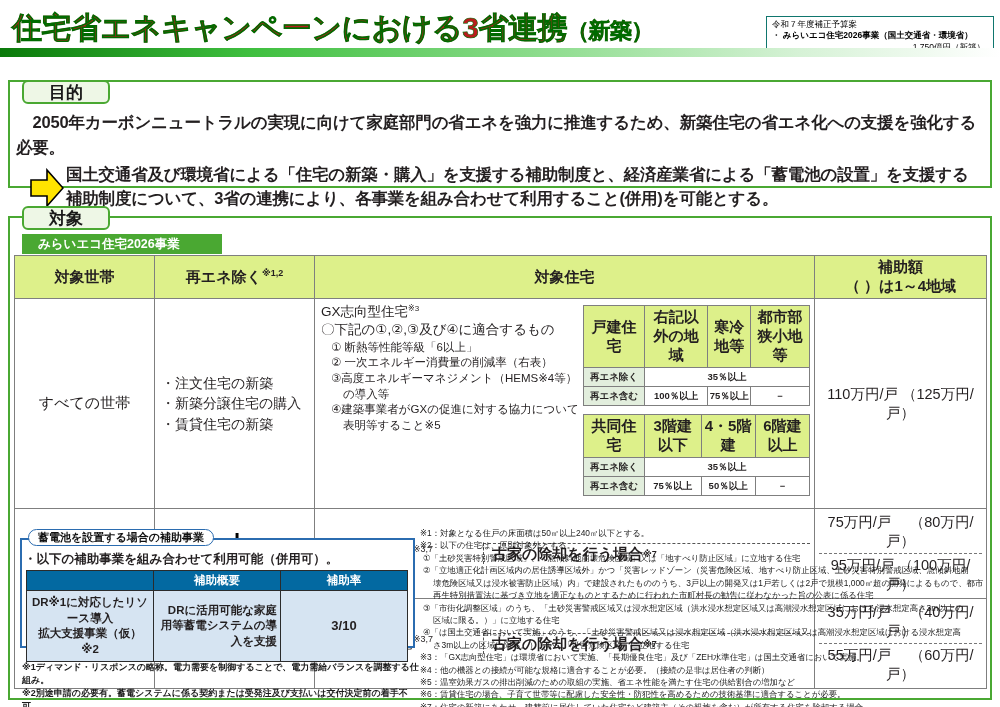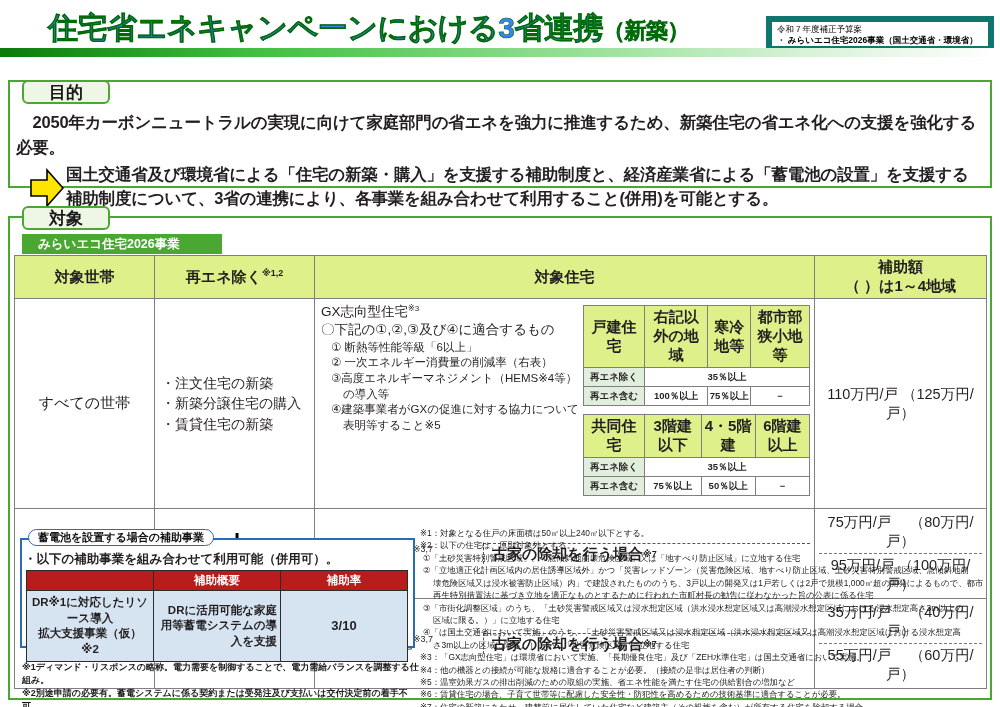--- a/index.html
+++ b/index.html
@@ -15,33 +15,32 @@
     overflow: hidden;
   }
 
   
   #header {
     position: absolute; left: 0; top: 0; width: 1000px; height: 58px;
   }
   #header-title {
     position: absolute; left: 12px; top: 8px;
     font-size: 30px; font-weight: bold; letter-spacing: -0.5px;
-    color: #3b82f6;
+    color: #b91c1c;
     -webkit-text-stroke: 0.6px #006b00;
     white-space: nowrap;
-    margin-left: 36px;
   }
   #header-title .small { font-size: 22px; }
   #header-rule {
     position: absolute; left: 0; top: 48px; width: 1000px; height: 9px;
     background: linear-gradient(to right, #0a7a0a 0%, #3fbf3f 25%, #8fdd8f 55%, #d6f2d6 80%, #ffffff 100%);
   }
   #budget-box {
     position: absolute; right: 6px; top: 16px; width: 228px; height: 36px;
-    border: 6px solid #0f766e; background: #fff;
+    border: 1px solid #0f766e; background: #fff;
     padding: 2px 4px 0 5px;
     font-size: 8.5px; line-height: 1.35; color: #000;
   }
   #budget-box .l2 { padding-left: 0px; font-weight: bold; }
   #budget-box .l3 { text-align: right; padding-right: 4px; }
 
   
   .panel {
     position: absolute;
     border: 2px solid #4aa832;
@@ -195,21 +194,21 @@
   #battery-table {
     position: absolute; left: 26px; top: 570px; width: 382px;
     border-collapse: collapse; table-layout: fixed;
   }
   #battery-table th, #battery-table td {
     border: 1px solid #2b2b2b;
     text-align: center;
     vertical-align: middle;
   }
   #battery-table thead th {
-    background: #b91c1c; color: #fff;
+    background: #0369a1; color: #fff;
     font-size: 11.5px; font-weight: bold; height: 20px;
   }
   #battery-table tbody td {
     background: #d6e4f2;
     font-size: 11.5px; font-weight: bold;
     padding: 4px 3px; line-height: 1.35;
   }
   #battery-table td.c1 { width: 178px; }
   #battery-table td.c2 { width: 130px; text-align: right; padding-left: 6px; }
   #battery-table td.c3 { width: 74px; font-size: 13px; }

